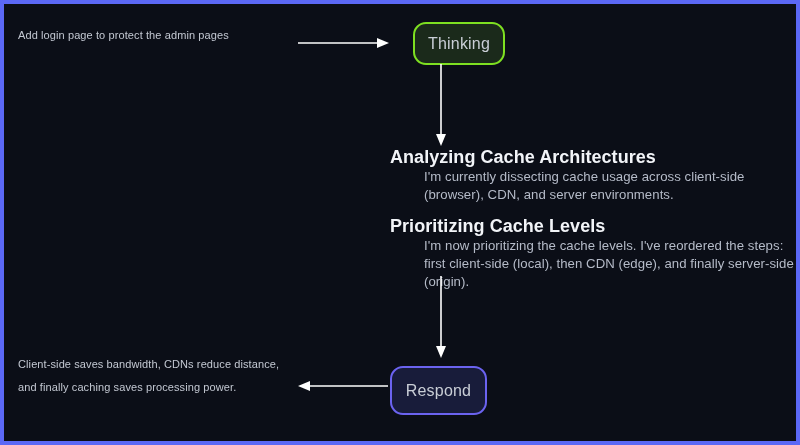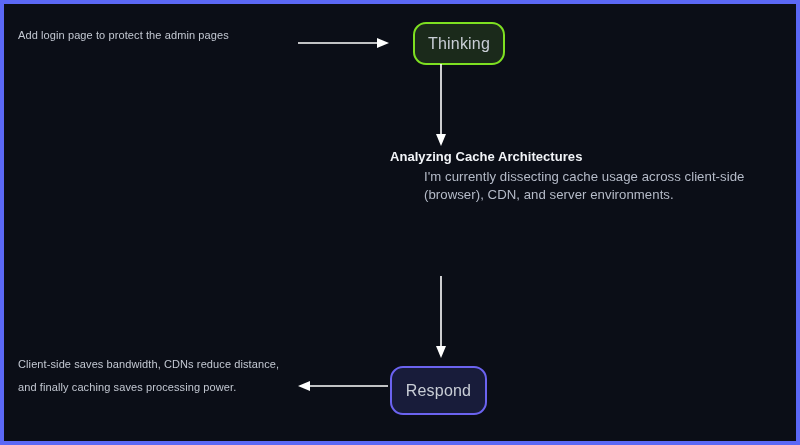--- a/index.html
+++ b/index.html
@@ -76,21 +76,21 @@
   #thinking-log {
     position: absolute;
     left: 386px;
     top: 144px;
     width: 404px;
   }
   .log-entry { margin-bottom: 13px; }
   .log-entry:last-child { margin-bottom: 0; }
   .log-title {
     color: #f2f4f8;
-    font-size: 13px;
+    font-size: 18px;
     font-weight: bold;
     line-height: 18px;
     letter-spacing: 0.05px;
     margin-bottom: 2px;
   }
   .log-body {
     color: #b5bbc8;
     font-size: 13.2px;
     line-height: 18px;
     letter-spacing: 0.05px;
@@ -126,20 +126,24 @@
   <svg class="arrow-svg" id="arrow-thinking-to-log" width="18" height="84" aria-hidden="true">
     <line x1="9" y1="0" x2="9" y2="72" stroke="#ffffff" stroke-width="1.6"></line>
     <polygon points="9,82 4,70 14,70" fill="#ffffff"></polygon>
   </svg>
 
   <div id="thinking-log">
     <div class="log-entry">
       <div class="log-title">Analyzing Cache Architectures</div>
       <div class="log-body">I'm currently dissecting cache usage across client-side (browser), CDN, and server environments.</div>
     </div>
+    <div class="log-entry">
+      <div class="log-title">Prioritizing Cache Levels</div>
+      <div class="log-body">I'm now prioritizing the cache levels. I've reordered the steps: first client-side (local), then CDN (edge), and finally server-side (origin).</div>
+    </div>
   </div>
 
   <svg class="arrow-svg" id="arrow-log-to-respond" width="18" height="84" aria-hidden="true">
     <line x1="9" y1="0" x2="9" y2="72" stroke="#ffffff" stroke-width="1.6"></line>
     <polygon points="9,82 4,70 14,70" fill="#ffffff"></polygon>
   </svg>
 
   <div class="node" id="respond-node">
     <span>Respond</span>
   </div>

